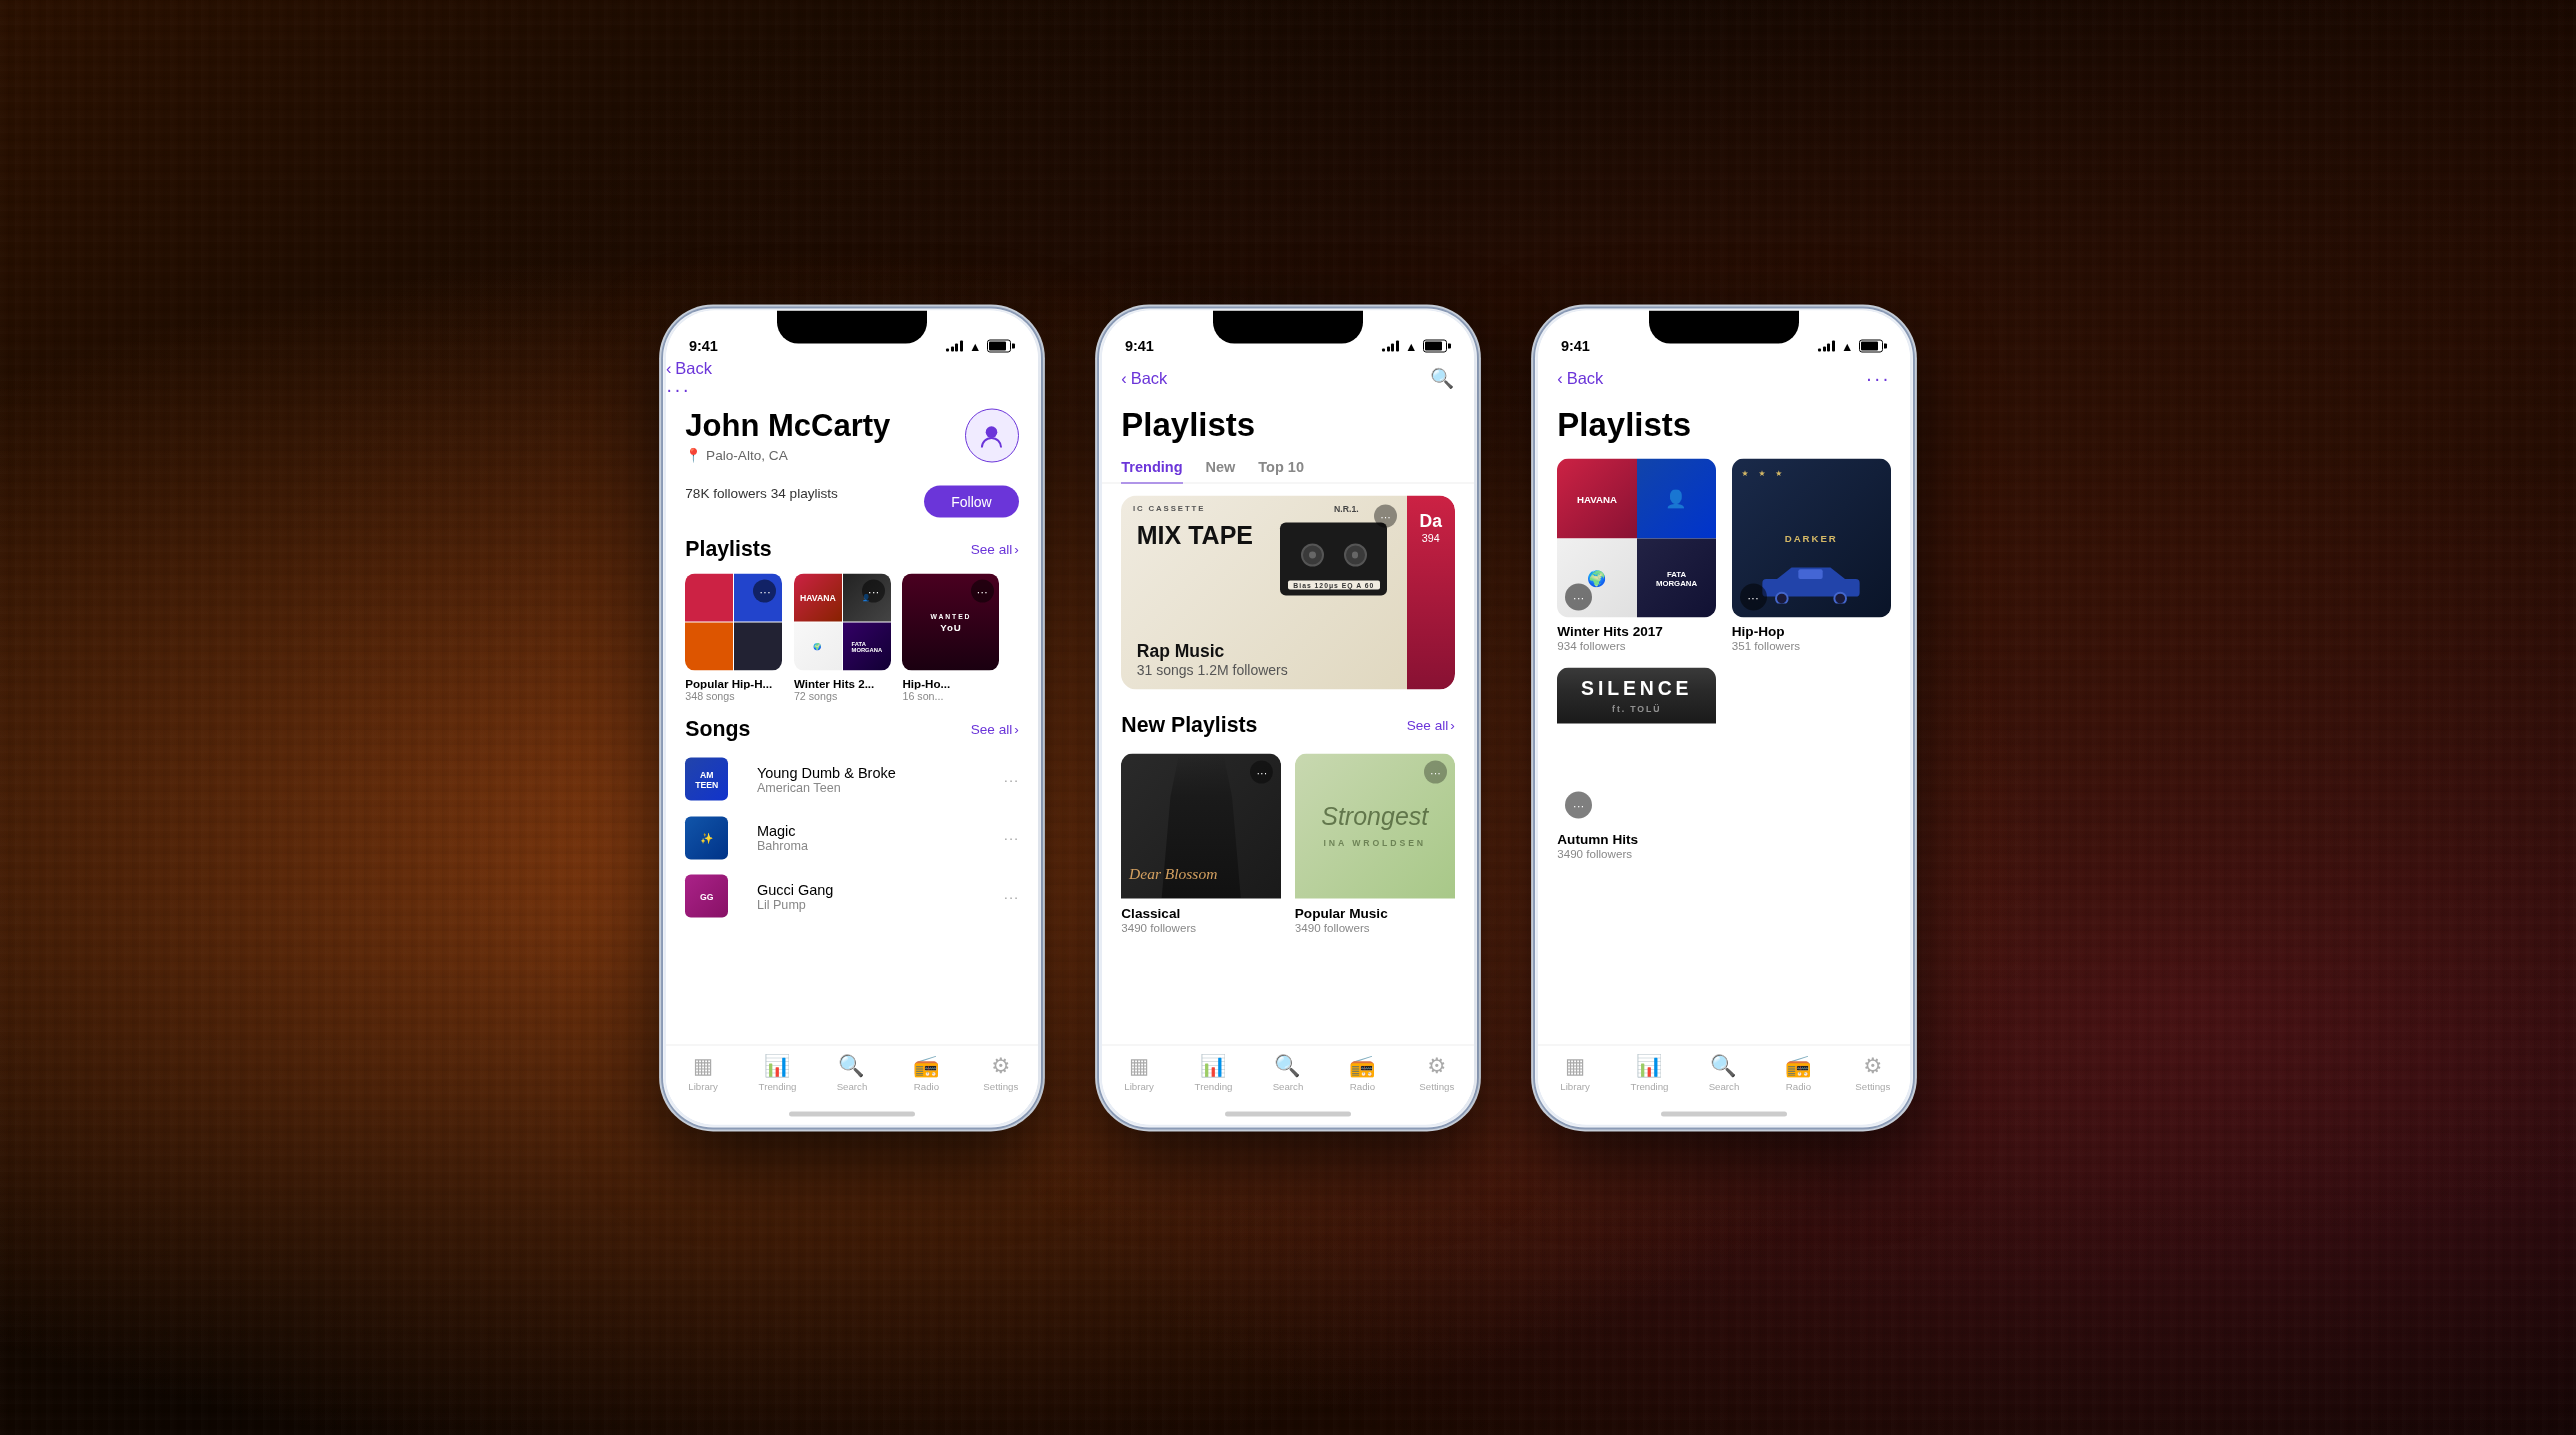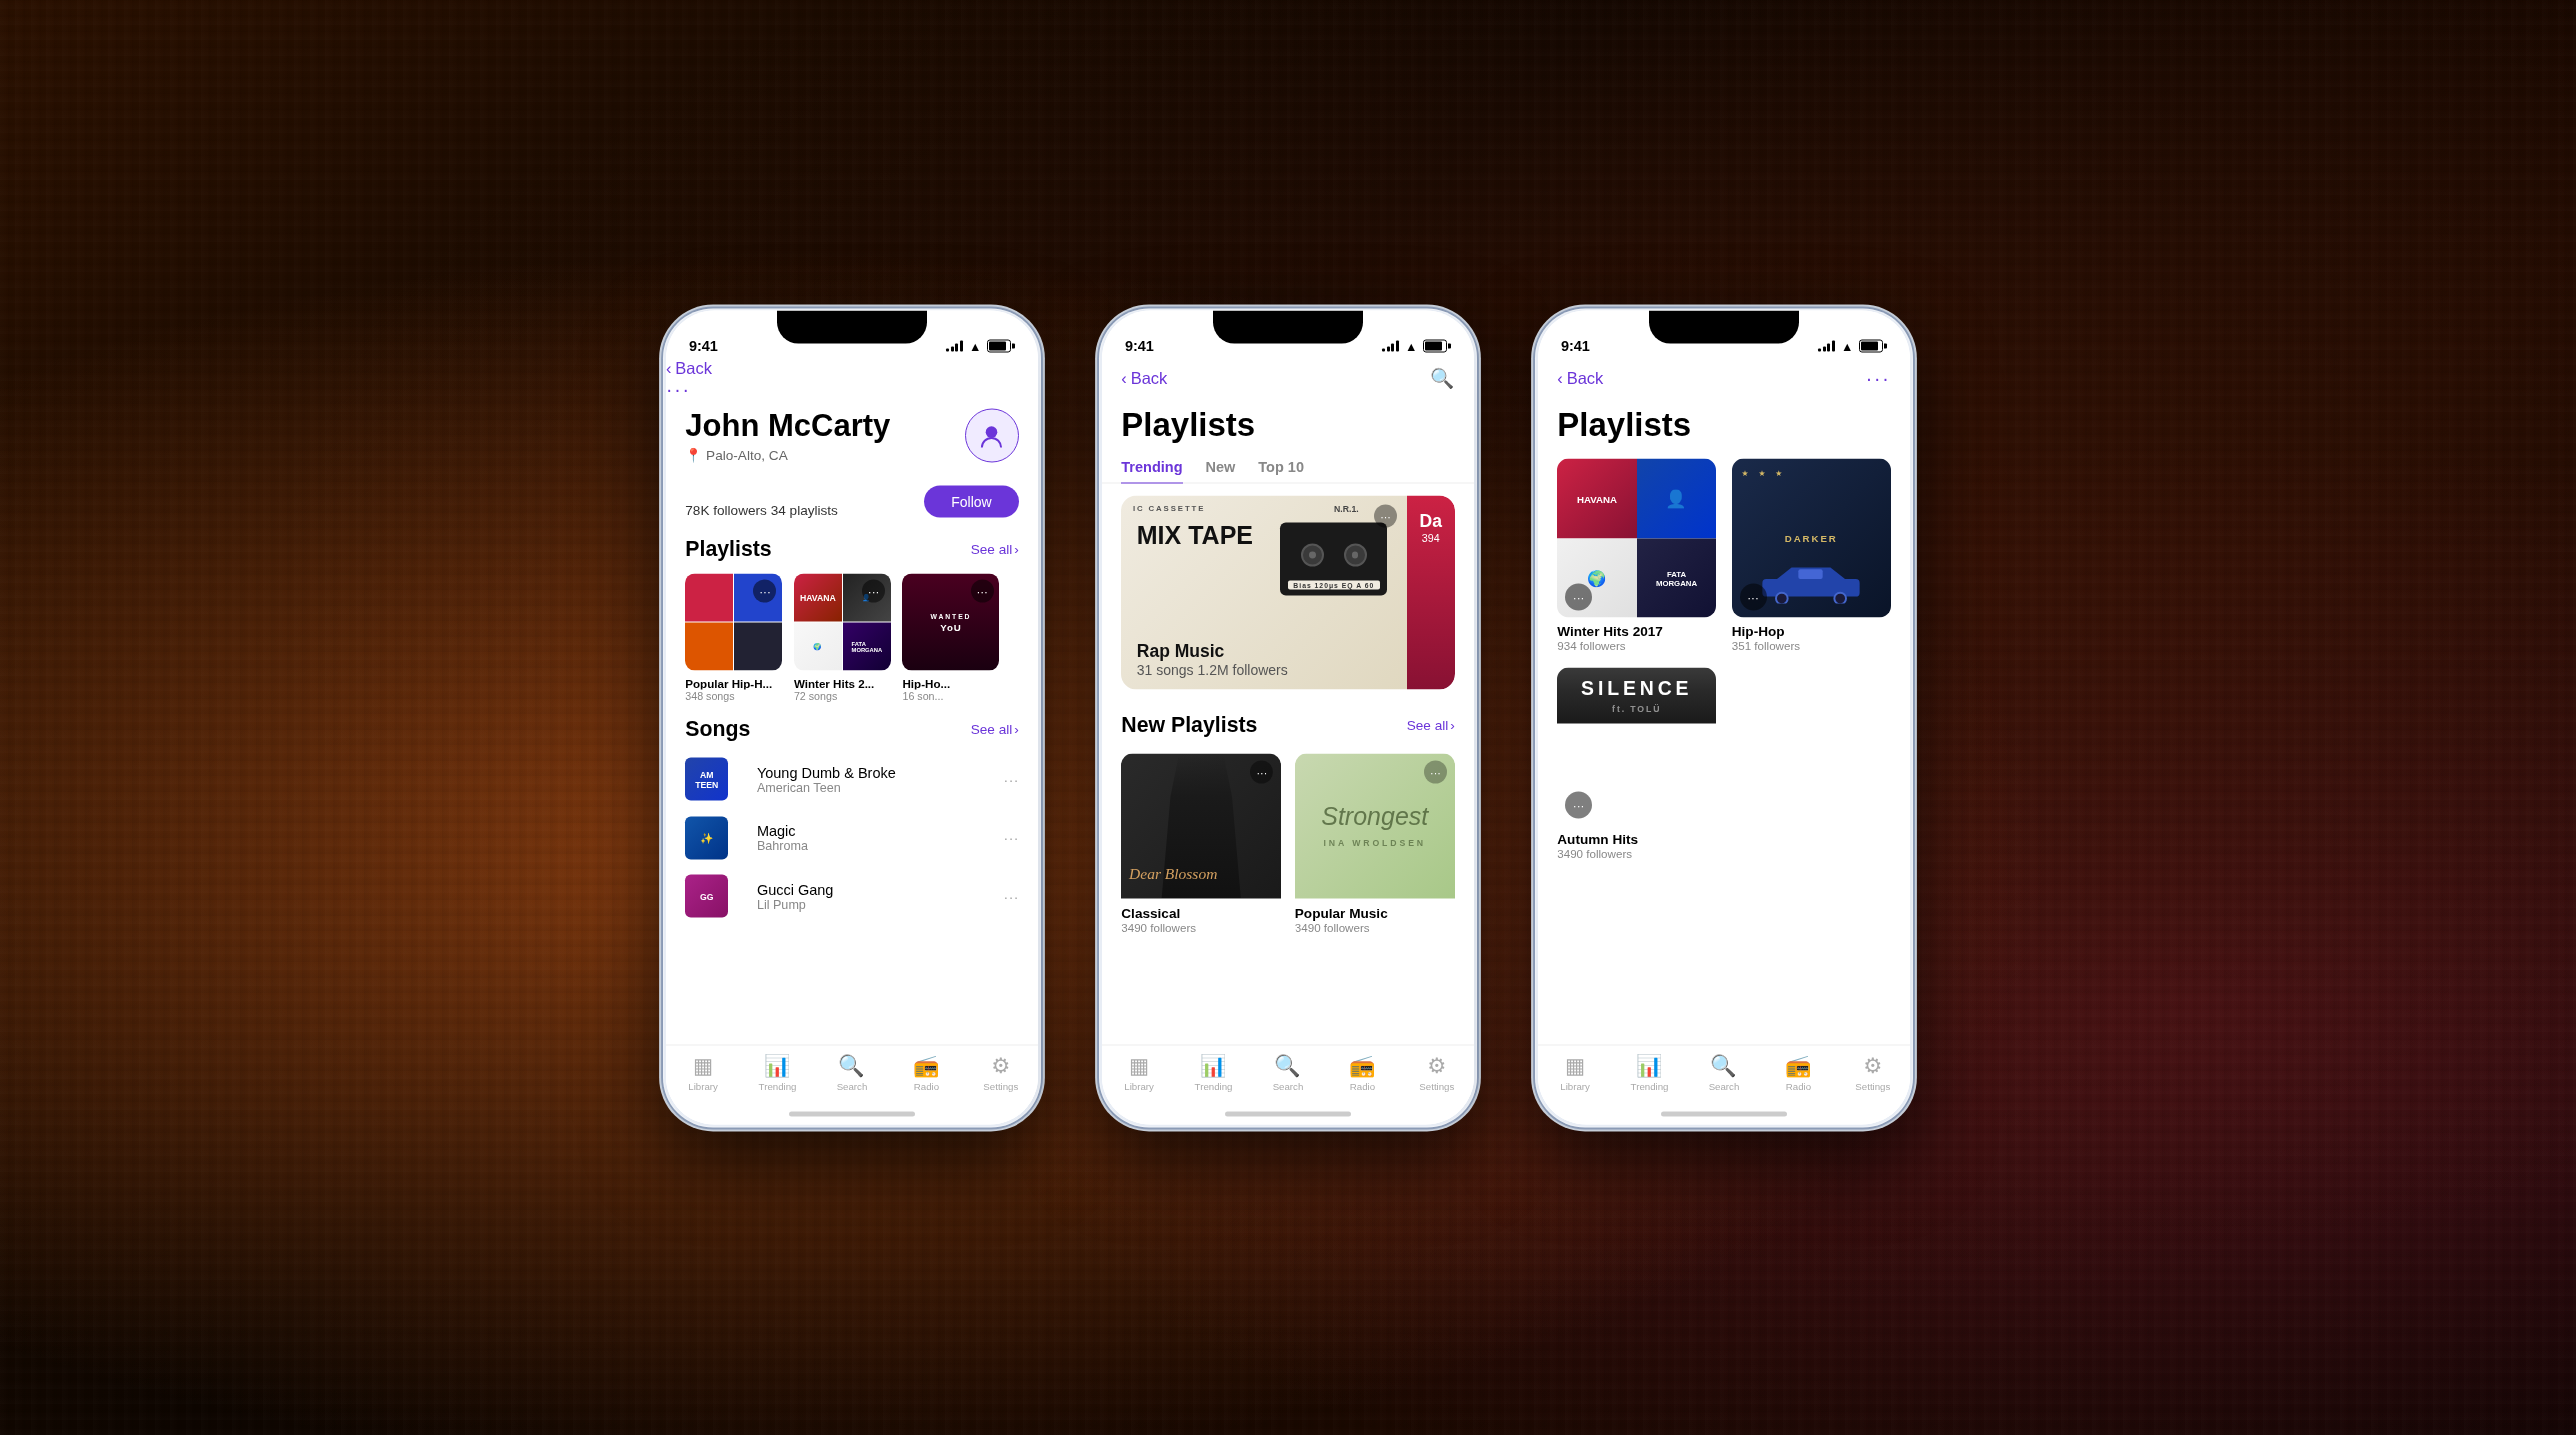--- a/index.html
+++ b/index.html
@@ -214,21 +214,21 @@
       display: flex;
       align-items: center;
       gap: 3.9px;
       color: #666;
       font-size: 13.6px;
       margin-top: 3.9px;
     }
 
     .profile-stats {
       display: flex;
-      align-items: flex-end;
+      align-items: flex-start;
       justify-content: space-between;
       padding: 7.8px 19.4px;
     }
 
     .followers-text {
       font-size: 13.6px;
       color: #333;
     }
 
     .follow-btn {

